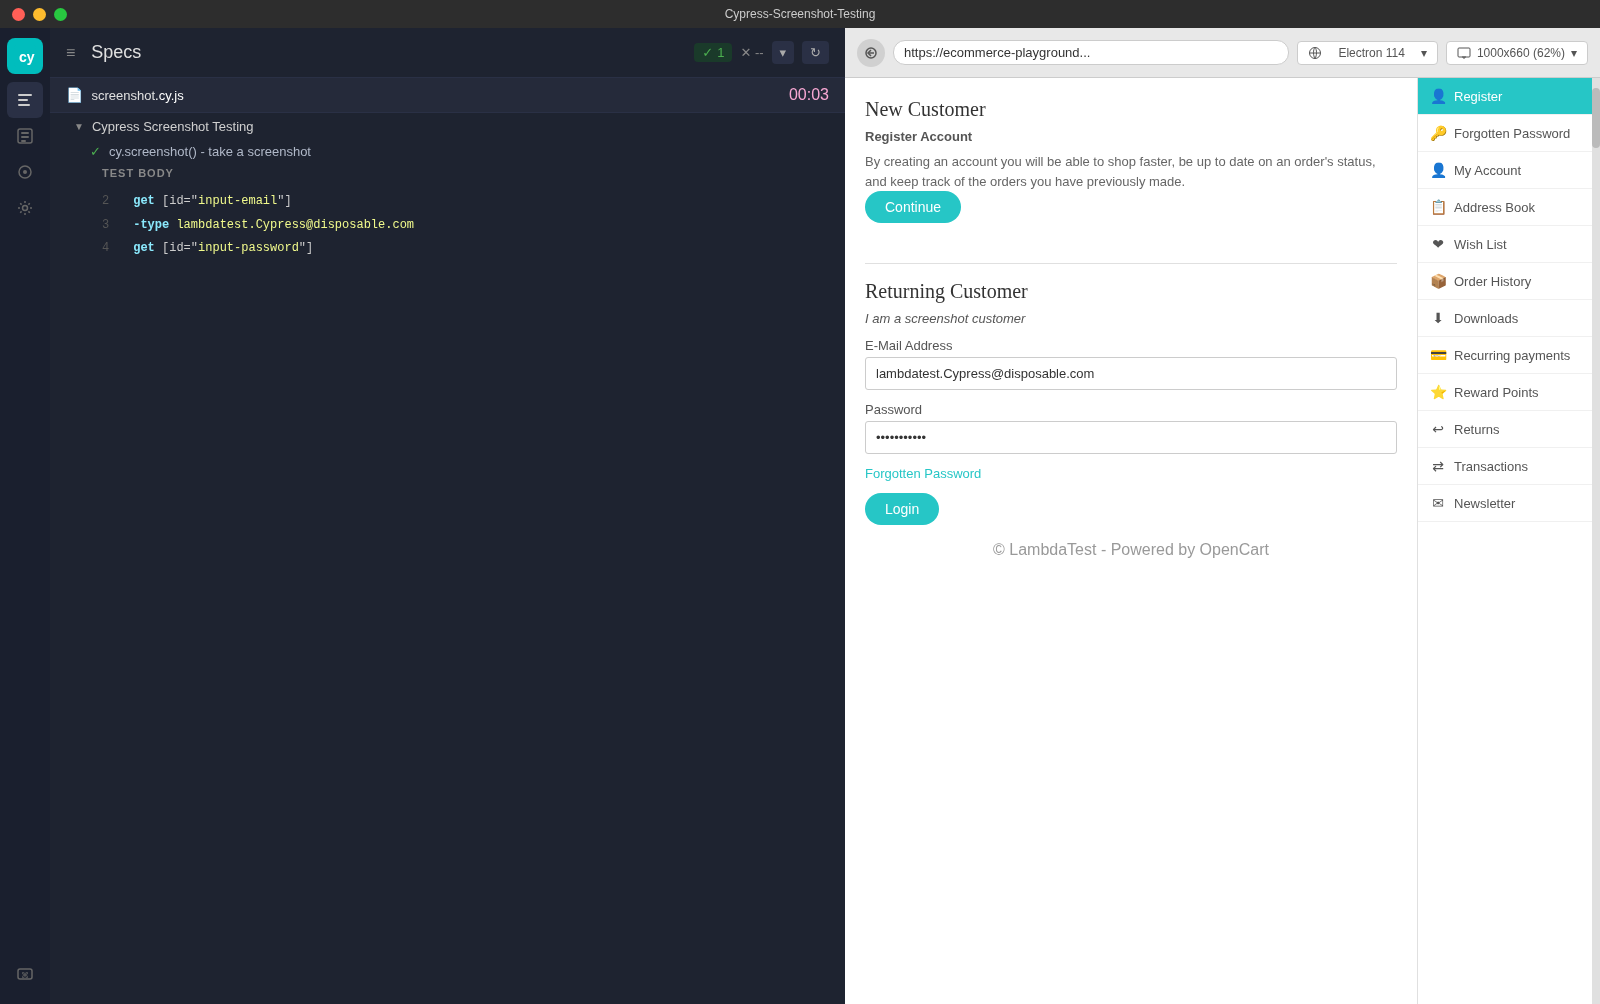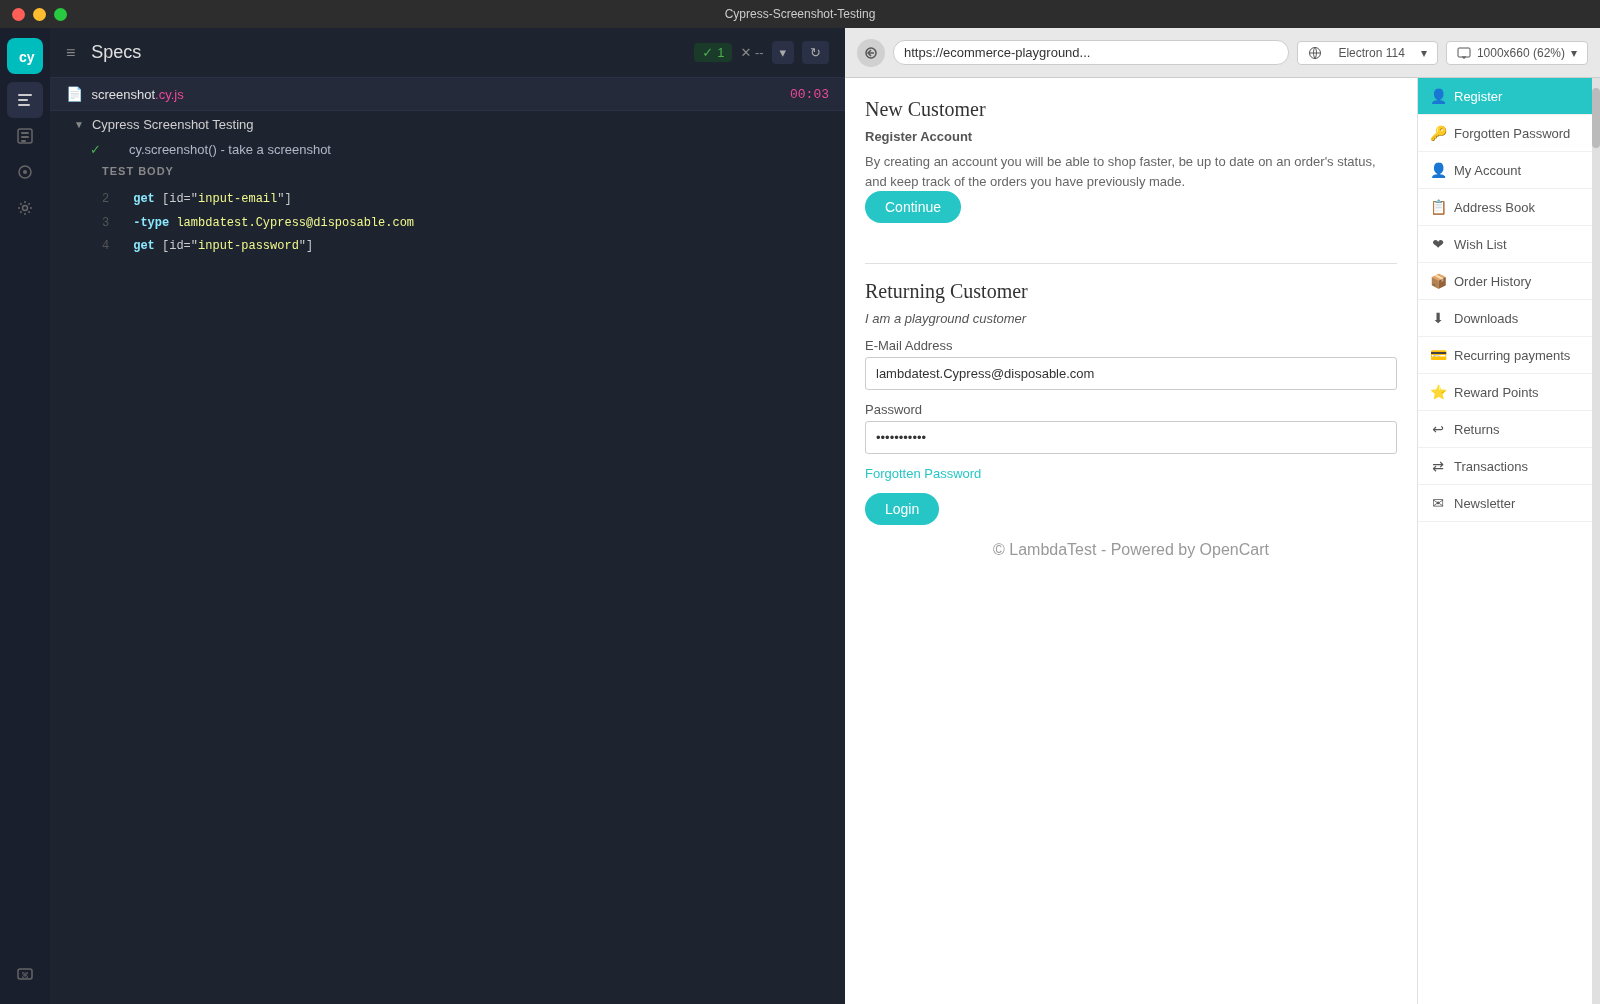--- a/index.html
+++ b/index.html
@@ -175,26 +175,25 @@
       align-items: center;
       padding: 8px 16px;
       background: #252a3a;
       border-bottom: 1px solid #2a3045;
       gap: 8px;
     }
     .file-row-name {
       color: #e0e0e0;
       font-size: 13px;
     }
-    .file-row-name .ext { color: #ec4899; }
+    .file-row-name .ext { color: #ffffff; }
     .file-row-time {
       margin-left: auto;
-      color: #ec4899;
-      font-size: 13px;
-      font-family: Liberation Mono, monospace;
+      color: #f9a8d4;
+      font-size: 16px;
     }
 
     .suite-row {
       display: flex;
       align-items: center;
       padding: 6px 16px 6px 24px;
       gap: 8px;
     }
     .suite-row-label {
       color: #d0d0d0;
@@ -212,21 +211,20 @@
       gap: 8px;
       background: #1e2330;
     }
     .test-check {
       color: #4caf50;
       font-size: 13px;
     }
     .test-label {
       color: #b0b8c8;
       font-size: 13px;
-      margin-left: 20px;
     }
 
     .test-body-header {
       padding: 4px 16px 4px 52px;
       color: #888;
       font-size: 11px;
       font-weight: bold;
       text-transform: uppercase;
       letter-spacing: 1px;
     }
@@ -614,21 +612,21 @@
           <h2 class="section-title">New Customer</h2>
           <p class="section-subtitle">Register Account</p>
           <p class="section-desc">By creating an account you will be able to shop faster, be up to date on an order's status, and keep track of the orders you have previously made.</p>
           <button class="btn-teal">Continue</button>
         </div>
 
         <hr class="divider">
 
         <div class="returning-section">
           <h2 class="section-title">Returning Customer</h2>
-          <p class="returning-customer-subtitle">I am a playground customer</p>
+          <p class="returning-customer-subtitle">I am a screenshot customer</p>
           <label class="form-label">E-Mail Address</label>
           <input class="form-input" type="text" value="lambdatest.Cypress@disposable.com" style="">
           <label class="form-label">Password</label>
           <input class="form-input" type="password" value="password123" style="">
           <a href="#" class="forgotten-link">Forgotten Password</a>
           <button class="btn-teal">Login</button>
         </div>
 
         <p class="footer-text">© LambdaTest - Powered by OpenCart</p>
       </div>

